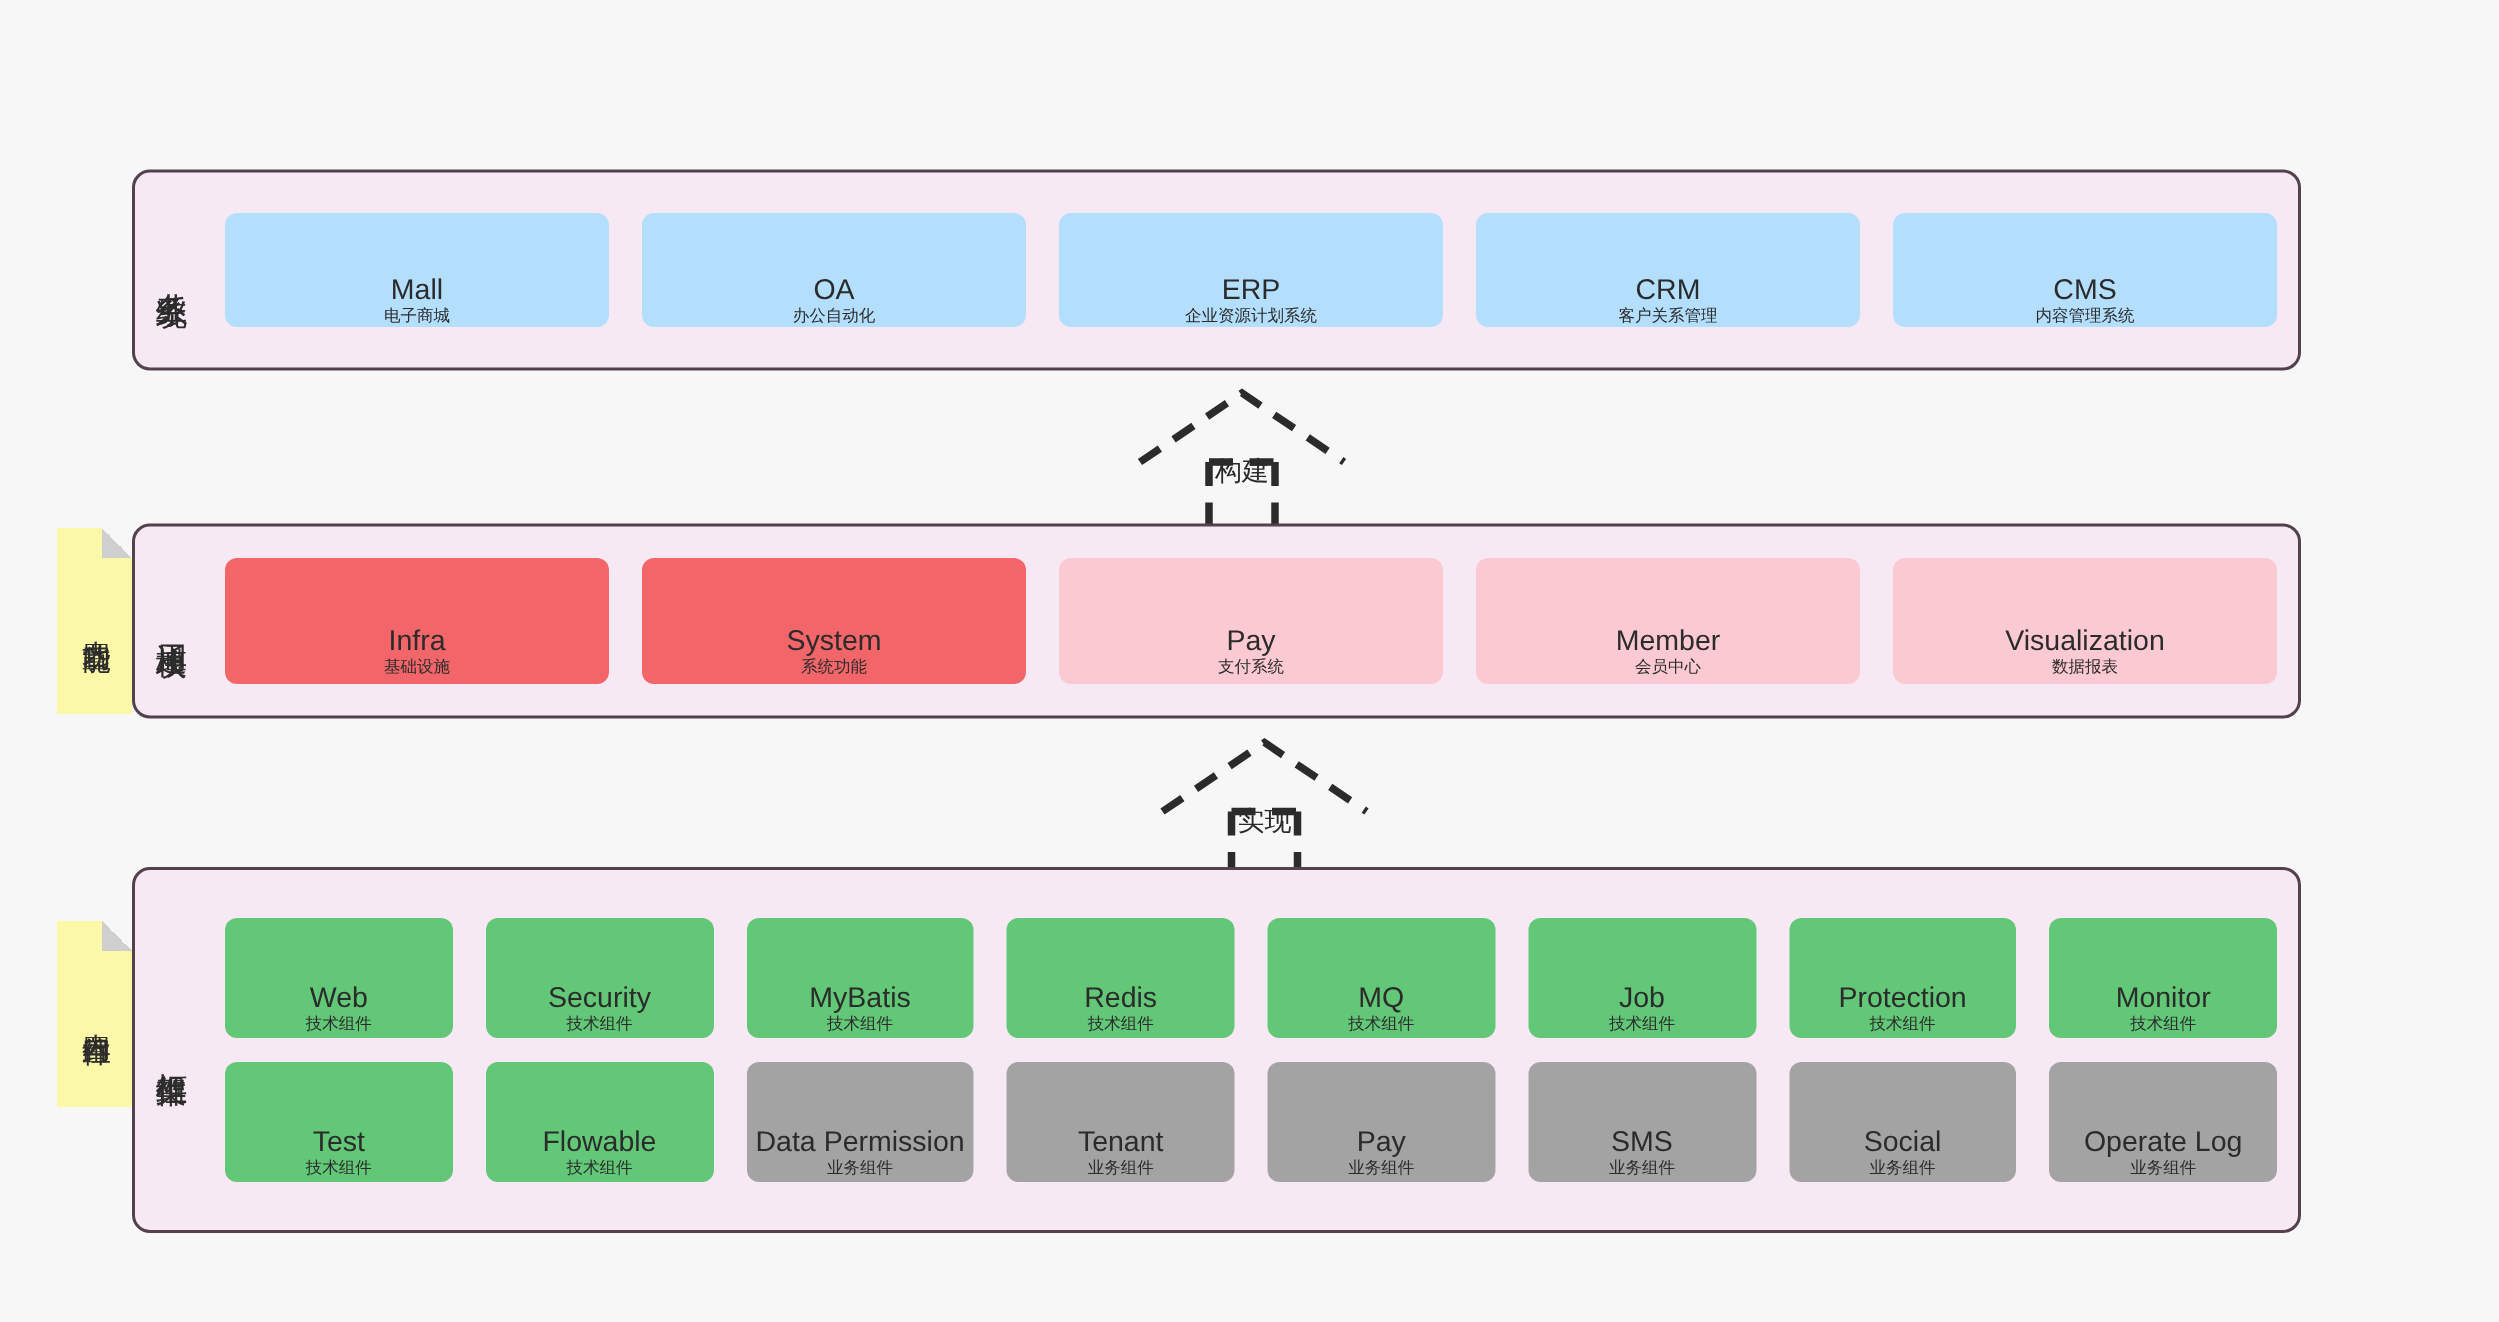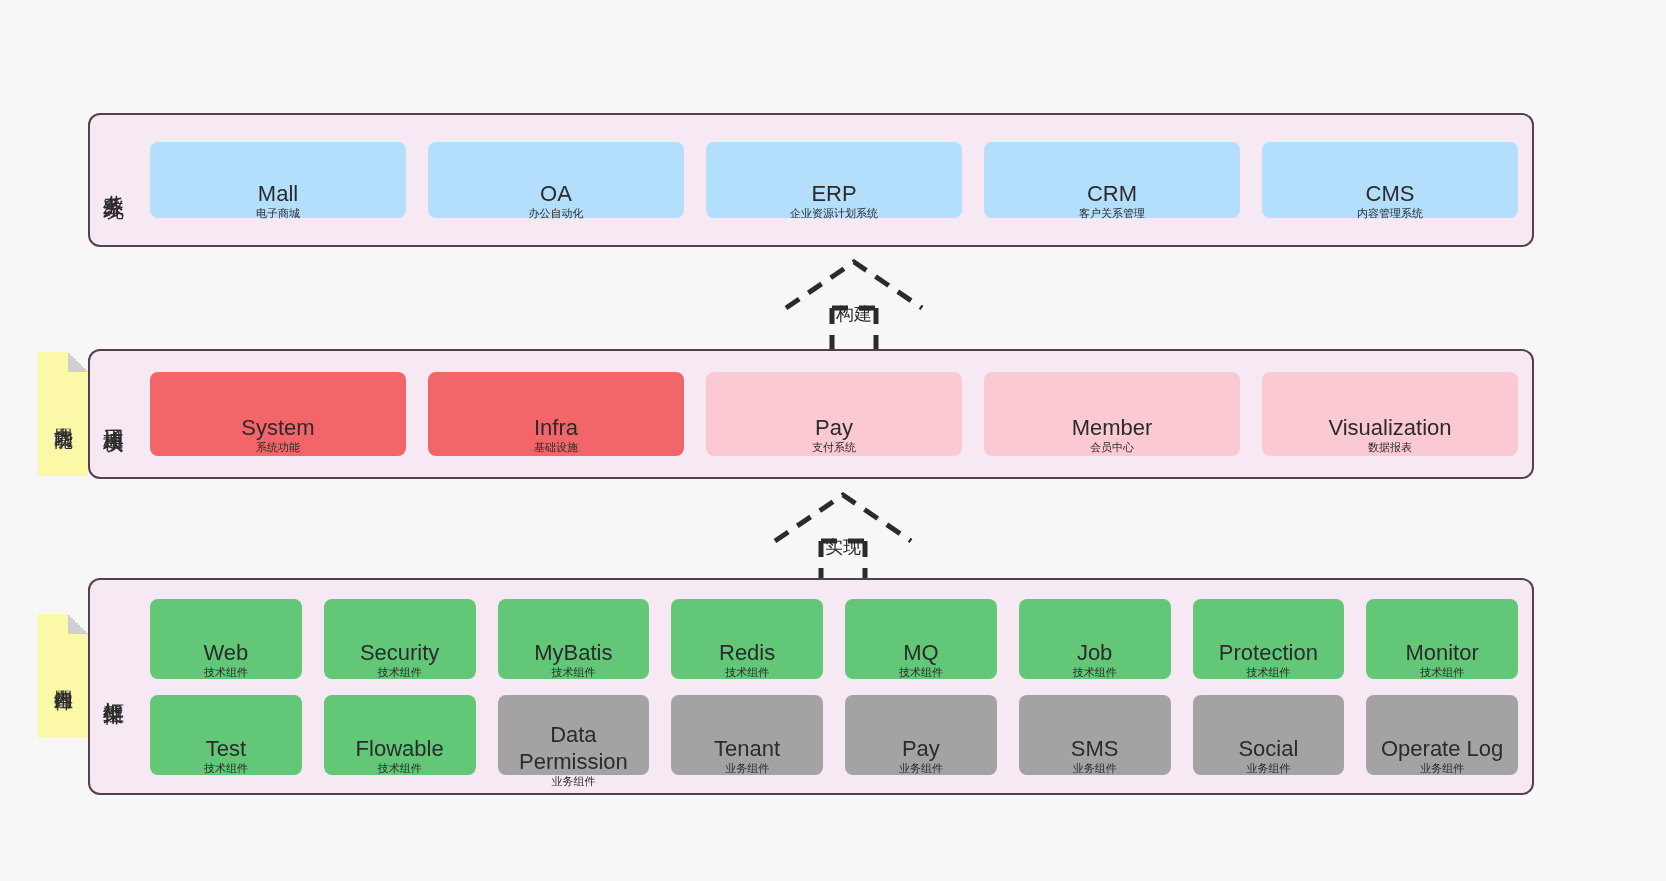--- a/index.html
+++ b/index.html
@@ -70,38 +70,38 @@
     display: flex;
     flex-direction: column;
     align-items: center;
     justify-content: center;
     text-align: center;
     color: #2b2b2b;
     line-height: 1.24;
     box-sizing: border-box;
     padding: 4px 6px;
   }
-  .card .en { font-size: 22px; margin-top: 41px; }
+  .card .en { font-size: 19px; margin-top: 41px; }
   .card .cn { font-size: 11px; font-family: Liberation Serif, serif; }
 
   .h-biz   { height: 76px; }
   .h-mod   { height: 84px; }
   .h-frame { height: 80px; }
 
   
   .c-blue       { background: #b3dffc; }
   .c-red        { background: #f2666a; }
   .c-pink       { background: #fbc9d2; }
   .c-green      { background: #62c878; }
   .c-lightgreen { background: #a3a3a3; }
 
   
   #layer-business { left: 88px;  top: 113px; width: 1446px; height: 134px; }
   #layer-module   { left: 88px;  top: 349px; width: 1446px; height: 130px; }
-  #layer-frame    { left: 88px;  top: 578px; width: 1446px; height: 217px; }
+  #layer-frame    { left: 88px;  top: 578px; width: 1446px; height: 244px; }
 
   
   .note {
     position: absolute;
     background: #fbf8a8;
     color: #2c2c2c;
     font-size: 19px;
     writing-mode: vertical-rl;
     text-orientation: upright;
     display: flex;
@@ -131,21 +131,21 @@
   .connector svg { display: block; overflow: visible; }
   .connector .clabel {
     position: absolute;
     left: 0; right: 0;
     top: 46px;
     text-align: center;
     font-size: 18px;
     color: #2b2b2b;
     user-select: none;
   }
-  #connector-build { left: 764px; top: 256px; }
+  #connector-build { left: 738px; top: 256px; }
   #connector-impl  { left: 753px; top: 489px; }
 </style>
 </head>
 <body>
 
 <div class="canvas">
 
   <div class="layer" id="layer-business">
     <div class="layer-title">业务系统</div>
     <div class="layer-body">
@@ -183,26 +183,26 @@
   </div>
 
   <div class="note" id="note-module">
     <span>内置功能</span>
   </div>
   <div class="layer" id="layer-module">
     <div class="layer-title">通用模块</div>
     <div class="layer-body">
       <div class="row" id="row-module">
           <div class="card h-mod c-red">
+            <div class="en">Infra</div>
+            <div class="cn">基础设施</div>
+          </div>
+          <div class="card h-mod c-red">
             <div class="en">System</div>
             <div class="cn">系统功能</div>
-          </div>
-          <div class="card h-mod c-red">
-            <div class="en">Infra</div>
-            <div class="cn">基础设施</div>
           </div>
           <div class="card h-mod c-pink">
             <div class="en">Pay</div>
             <div class="cn">支付系统</div>
           </div>
           <div class="card h-mod c-pink">
             <div class="en">Member</div>
             <div class="cn">会员中心</div>
           </div>
           <div class="card h-mod c-pink">

